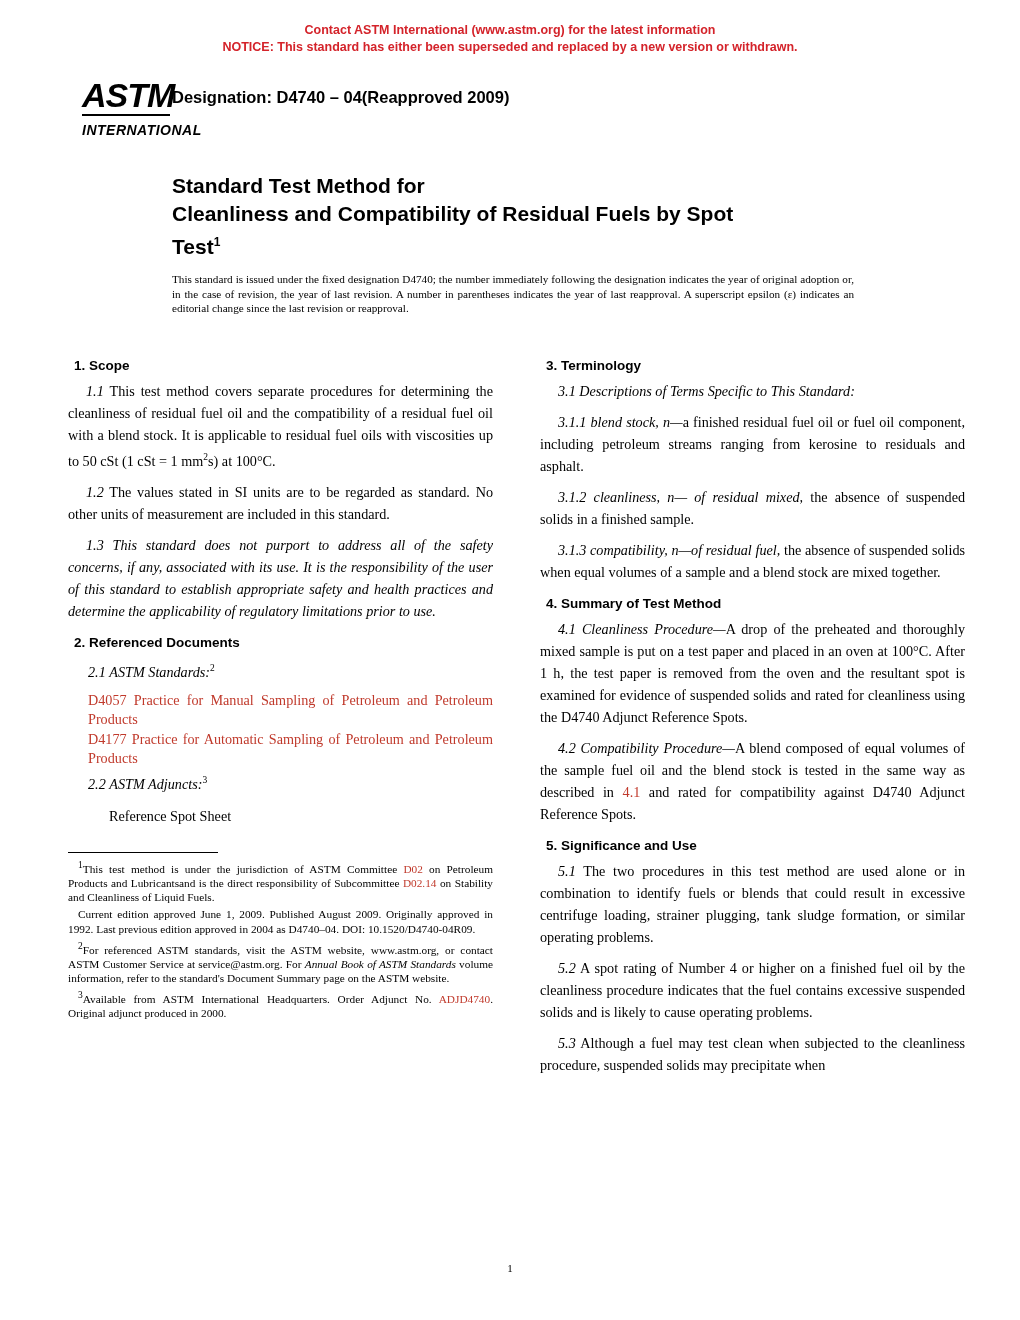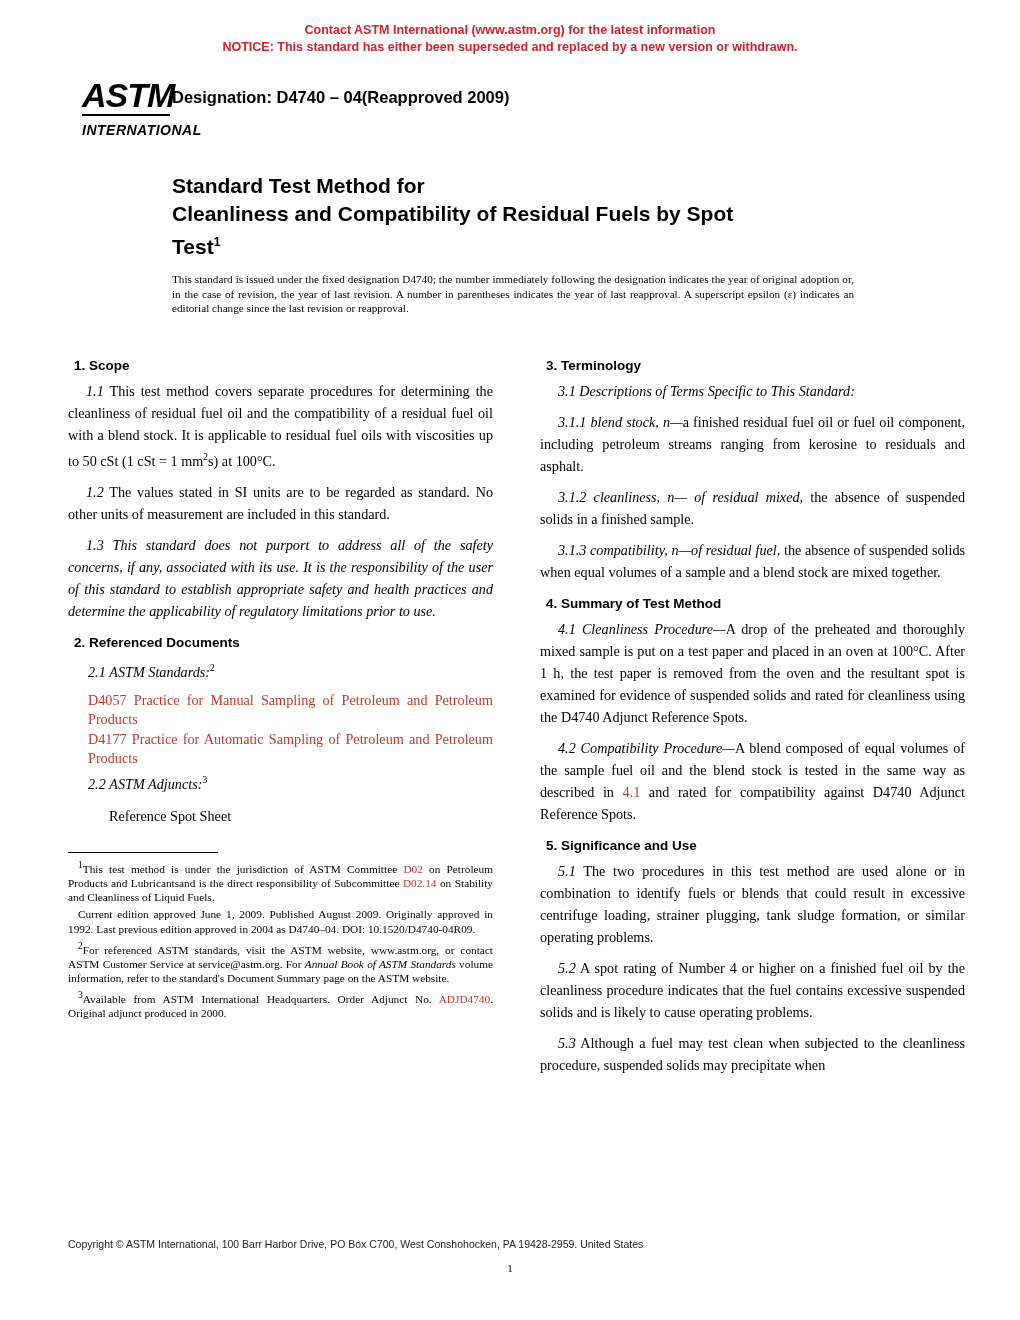--- a/index.html
+++ b/index.html
@@ -329,16 +329,15 @@
     </p>
     <p>Current edition approved June 1, 2009. Published August 2009. Originally approved in 1992. Last previous edition approved in 2004 as D4740–04. DOI: 10.1520/D4740-04R09.</p>
     <p>
       <sup>2</sup><span>For referenced ASTM standards, visit the ASTM website, www.astm.org, or contact ASTM Customer Service at service@astm.org. For </span><span class="ital">Annual Book of ASTM Standards</span><span> volume information, refer to the standard's Document Summary page on the ASTM website.</span>
     </p>
     <p>
       <sup>3</sup><span>Available from ASTM International Headquarters. Order Adjunct No. </span><span class="link">ADJD4740</span><span>. Original adjunct produced in 2000.</span>
     </p>
   </div>
 
-  <div class="copyright">Copyright © ASTM International, 100 Barr Harbor Drive, PO Box C700, West Conshohocken, PA 19428-2959. United States</div>
   <div class="pagenum">1</div>
 
 </div>
 
 </body></html>

